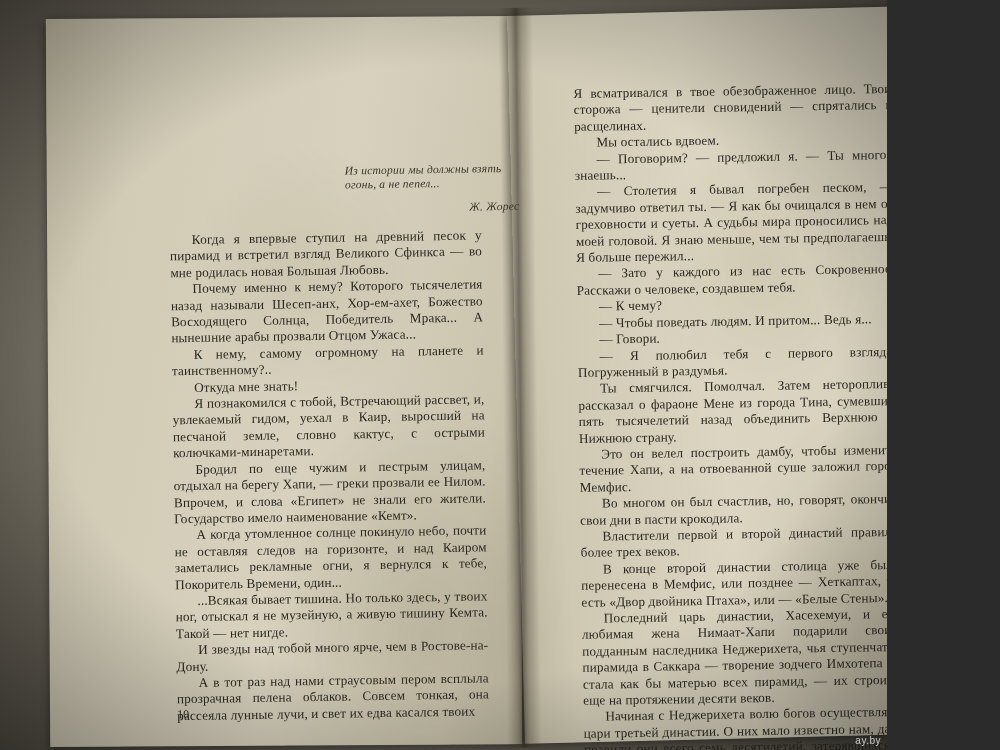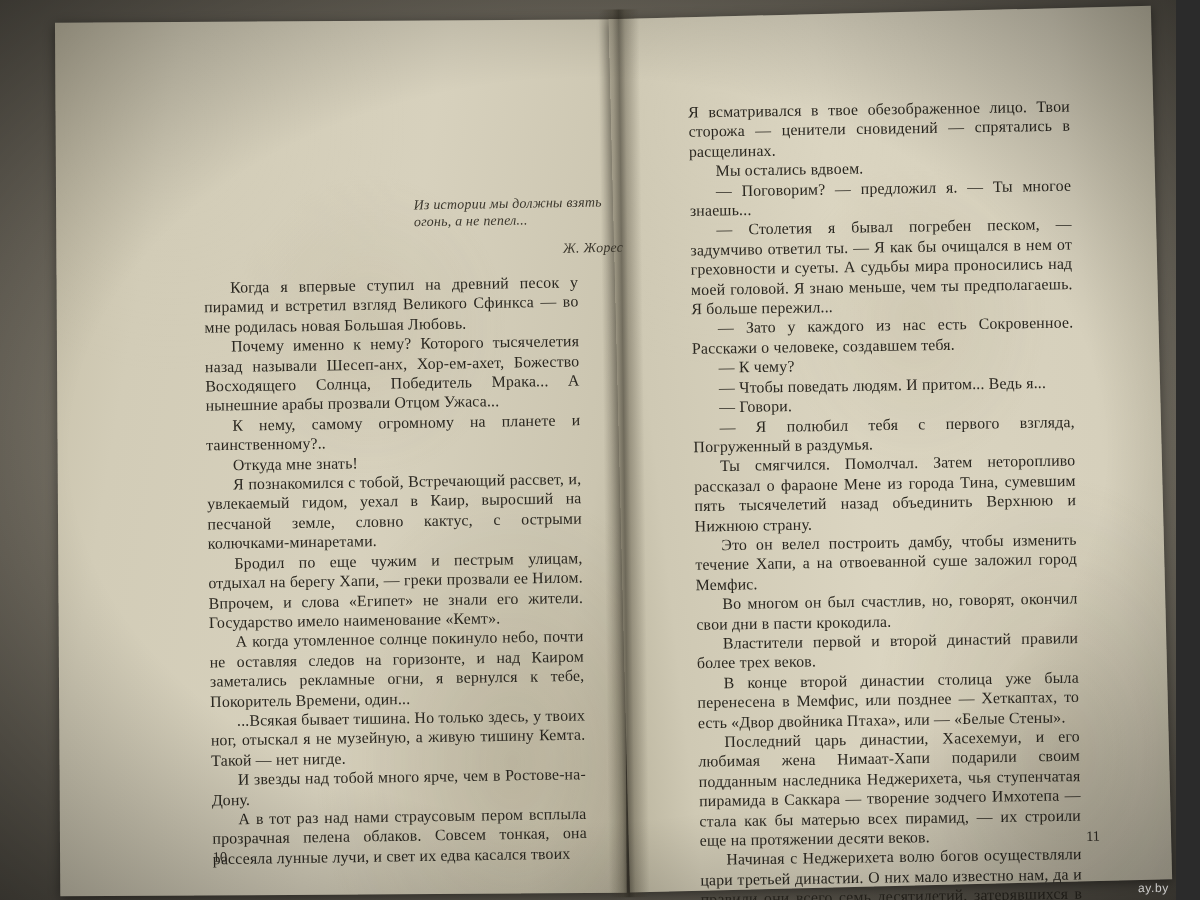--- a/index.html
+++ b/index.html
@@ -2,21 +2,21 @@
 <html><head>
 <meta charset="utf-8">
 <style>
   html, body {
     margin: 0;
     padding: 0;
     background: #2b2b2b;
   }
   #page {
     position: relative;
-    width: 980px;
+    width: 887px;
     height: 750px;
     overflow: hidden;
     background: #6d6a62;
     font-family: "Liberation Serif", serif;
   }
 
   
   .backdrop {
     position: absolute;
     inset: 0;

